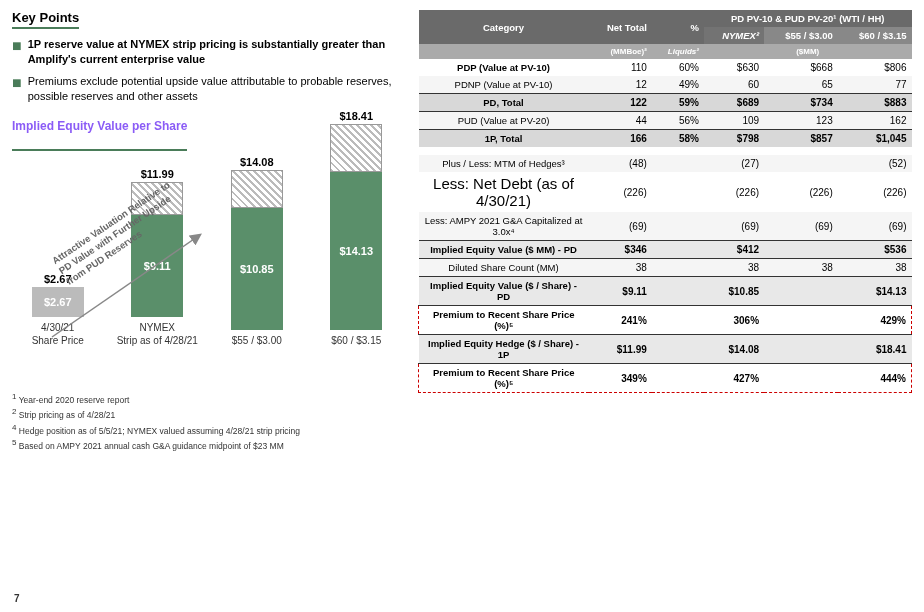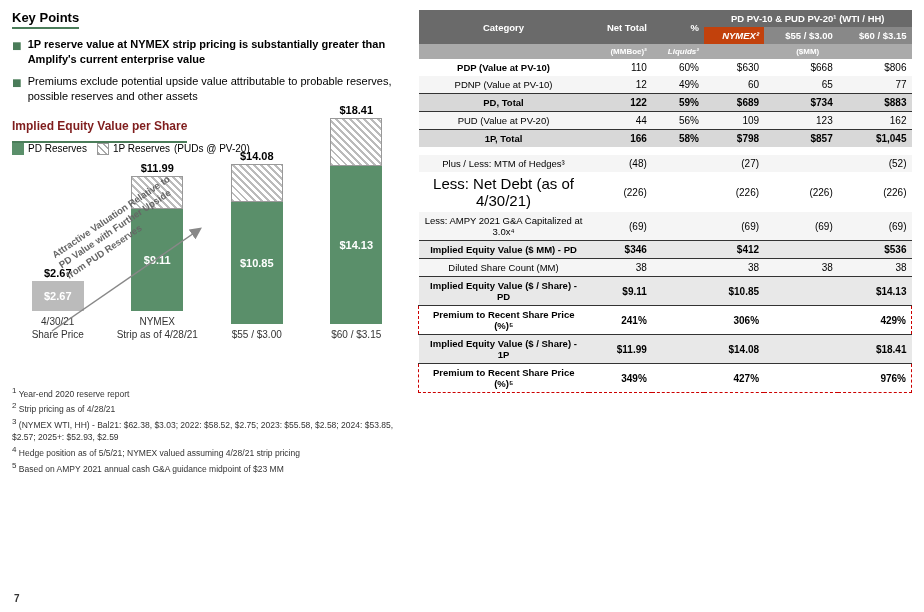--- a/index.html
+++ b/index.html
@@ -57,24 +57,24 @@
       flex-shrink: 0;
     }
     .key-points-list li .bold-text {
       font-weight: bold;
     }
 
     
     .chart-section-title {
       font-size: 12px;
       font-weight: bold;
-      color: #7f1d1d;
-      margin-bottom: 0;
+      color: #8b5cf6;
+      margin-bottom: 16px;
       border-bottom: 2px solid #4a7c59;
-      padding-bottom: 8px;
+      padding-bottom: 16px;
       display: inline-block;
     }
     .chart-legend {
       display: flex;
       gap: 10px;
       margin-bottom: 6px;
       font-size: 10px;
     }
     .legend-item {
       display: flex;
@@ -263,31 +263,20 @@
         <span><span class="bold-text">1P reserve value at NYMEX strip pricing is substantially greater than Amplify's current enterprise value</span></span>
       </li>
       <li>
         <span class="bullet">■</span>
         <span>Premiums exclude potential upside value attributable to probable reserves, possible reserves and other assets</span>
       </li>
     </ul>
 
     <div class="chart-section-title">Implied Equity Value per Share</div>
 
-    <div class="chart-legend">
-      <div class="legend-item">
-        <div class="legend-box green"></div>
-        <span>PD Reserves</span>
-      </div>
-      <div class="legend-item">
-        <div class="legend-box hatch"></div>
-        <span>1P Reserves</span>
-        <span>(PUDs @ PV-20)</span>
-      </div>
-    </div>
 
     <div class="chart-container">
 
       <div style="position:absolute; top:60px; left:30px; z-index:5; pointer-events:none;">
         <svg width="180" height="120" style="overflow:visible;">
 
           <defs>
             <marker id="arrowhead" markerWidth="8" markerHeight="8" refX="4" refY="4" orient="auto">
               <path d="M0,0 L8,4 L0,8 Z" fill="#888"></path>
             </marker>
@@ -333,40 +322,39 @@
             <div class="bar-segment-green" style="height:158px;">$14.13</div>
           </div>
           <div class="bar-bottom-label">$60 / $3.15</div>
         </div>
       </div>
     </div>
 
     <div class="footnotes">
       <div><span class="fn-number">1</span>  Year-end 2020 reserve report</div>
       <div><span class="fn-number">2</span>  Strip pricing as of 4/28/21</div>
-      <div><span class="fn-number">3</span>  (NYMEX WTI, HH) - Bal21: $62.38, $3.03; 2022: $58.52, $2.75; 2023: $55.58, $2.58; 2024: $53.85, $2.57; 2025+: $52.93, $2.59</div>
       <div><span class="fn-number">4</span>  Hedge position as of 5/5/21; NYMEX valued assuming 4/28/21 strip pricing</div>
       <div><span class="fn-number">5</span>  Based on AMPY 2021 annual cash G&amp;A guidance midpoint of $23 MM</div>
     </div>
 
     <div class="page-number">7</div>
   </div>
 
   <div class="right-panel">
 
     <table class="reserves-table">
       <thead>
         <tr>
           <th class="left-align" rowspan="2" style="background:#6a6a6a; width:170px;">Category</th>
           <th rowspan="2" style="background:#6a6a6a;">Net Total</th>
           <th rowspan="2" style="background:#6a6a6a;">%</th>
           <th colspan="3" style="background:#6a6a6a; text-align:center;">PD PV-10 &amp; PUD PV-20¹ (WTI / HH)</th>
         </tr>
         <tr>
-          <th style="background:#c2410c; font-style:italic;">NYMEX²</th>
+          <th style="background:#737373; font-style:italic;">NYMEX²</th>
           <th style="background:#888;">$55 / $3.00</th>
           <th style="background:#888;">$60 / $3.15</th>
         </tr>
         <tr>
           <th class="left-align" style="background:#aaa; font-size:8px;"></th>
           <th style="background:#aaa; font-size:8px;">(MMBoe)²</th>
           <th style="background:#aaa; font-size:8px;font-style:italic;">Liquids²</th>
           <th colspan="3" style="background:#aaa; font-size:8px; text-align:center;">($MM)</th>
         </tr>
       </thead>
@@ -462,31 +450,31 @@
           </tr>
           <tr class="dashed-box" style="background: rgb(255, 255, 255);">
             <td class="left-align" style="font-size: 9.5px;">Premium to Recent Share Price (%)⁵</td>
             <td>241%</td>
             <td></td>
             <td>306%</td>
             <td></td>
             <td>429%</td>
           </tr>
           <tr class="highlight-box" style="background: rgb(224, 224, 224);">
-            <td class="left-align" style="font-size: 9.5px;">Implied Equity Value ($ / Share) - 1P</td>
+            <td class="left-align" style="font-size: 9.5px;">Implied Equity Hedge ($ / Share) - 1P</td>
             <td>$11.99</td>
             <td></td>
             <td>$14.08</td>
             <td></td>
             <td>$18.41</td>
           </tr>
           <tr class="dashed-box" style="background: rgb(255, 255, 255);">
             <td class="left-align" style="font-size: 9.5px;">Premium to Recent Share Price (%)⁵</td>
             <td>349%</td>
             <td></td>
             <td>427%</td>
             <td></td>
-            <td>976%</td>
+            <td>444%</td>
           </tr>
         </tbody>
     </table>
   </div>
 </div>
 
 </body></html>

